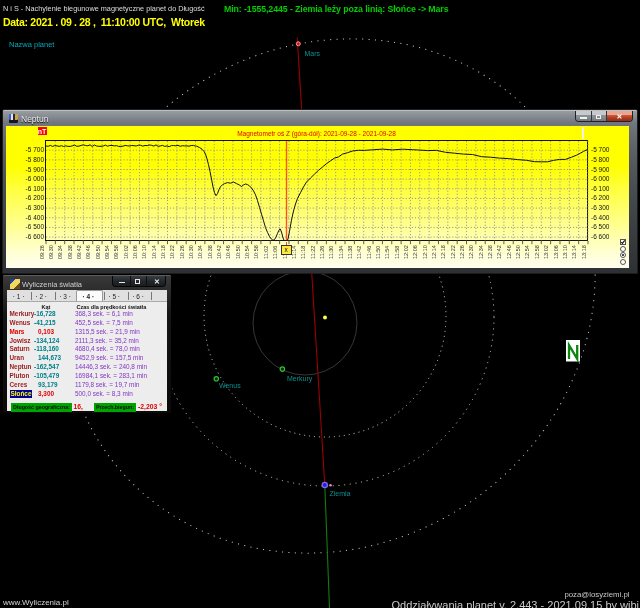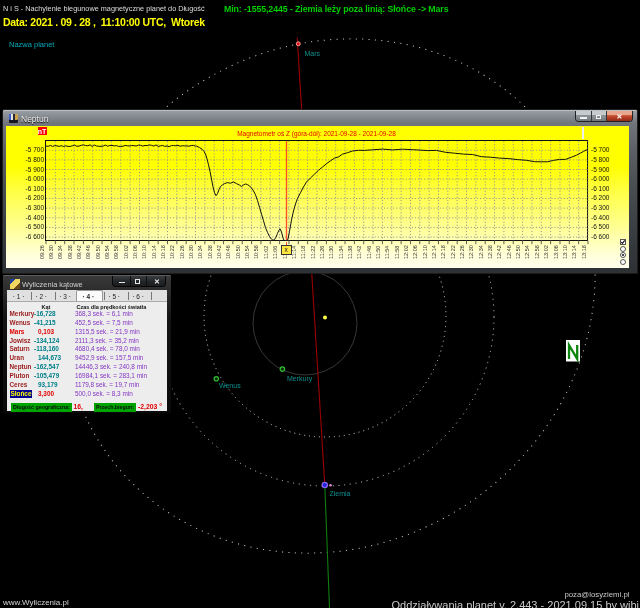--- a/index.html
+++ b/index.html
@@ -224,21 +224,21 @@
   <div class="ctl" style="top:135.5px;width:6px;height:6px;border-radius:50%"></div>
   <div class="ctl" style="top:142px;width:6px;height:6px;border-radius:50%">
         <div style="position:absolute;left:1.2px;top:1.2px;width:2.2px;height:2.2px;border-radius:50%;background:#111"></div>
       </div>
   <div class="ctl" style="top:148.5px;width:6px;height:6px;border-radius:50%"></div>
   </div>
 </div>
 
 <div class="abs" id="w2">
   <div style="position:absolute;left:7px;top:4px;width:10px;height:10px;background:linear-gradient(135deg,#20409a 0 30%,#f0d860 30% 70%,#6a4a16 70%)"></div>
-  <div id="w2title">Wyliczenia kątowe</div>
+  <div id="w2title">Wyliczenia światła</div>
   <div id="btng2">
     <div class="bsep2" style="left:17px"></div>
       <div class="bsep2" style="left:33px"></div>
     <div class="glyph" style="left:5.5px;top:5.5px;width:6.5px;height:1.8px;background:#e8e8e8"></div>
     <div class="glyph" style="left:22px;top:3px;width:5px;height:4.5px;border:1.3px solid #e8e8e8"></div>
     <div class="glyph" style="left:41px;top:1.5px;font-size:7px;line-height:8px;color:#e8e8e8">✕</div>
   </div>
   <div id="client2">
     <div id="tabbar">
         <div class="tabsel"></div>

